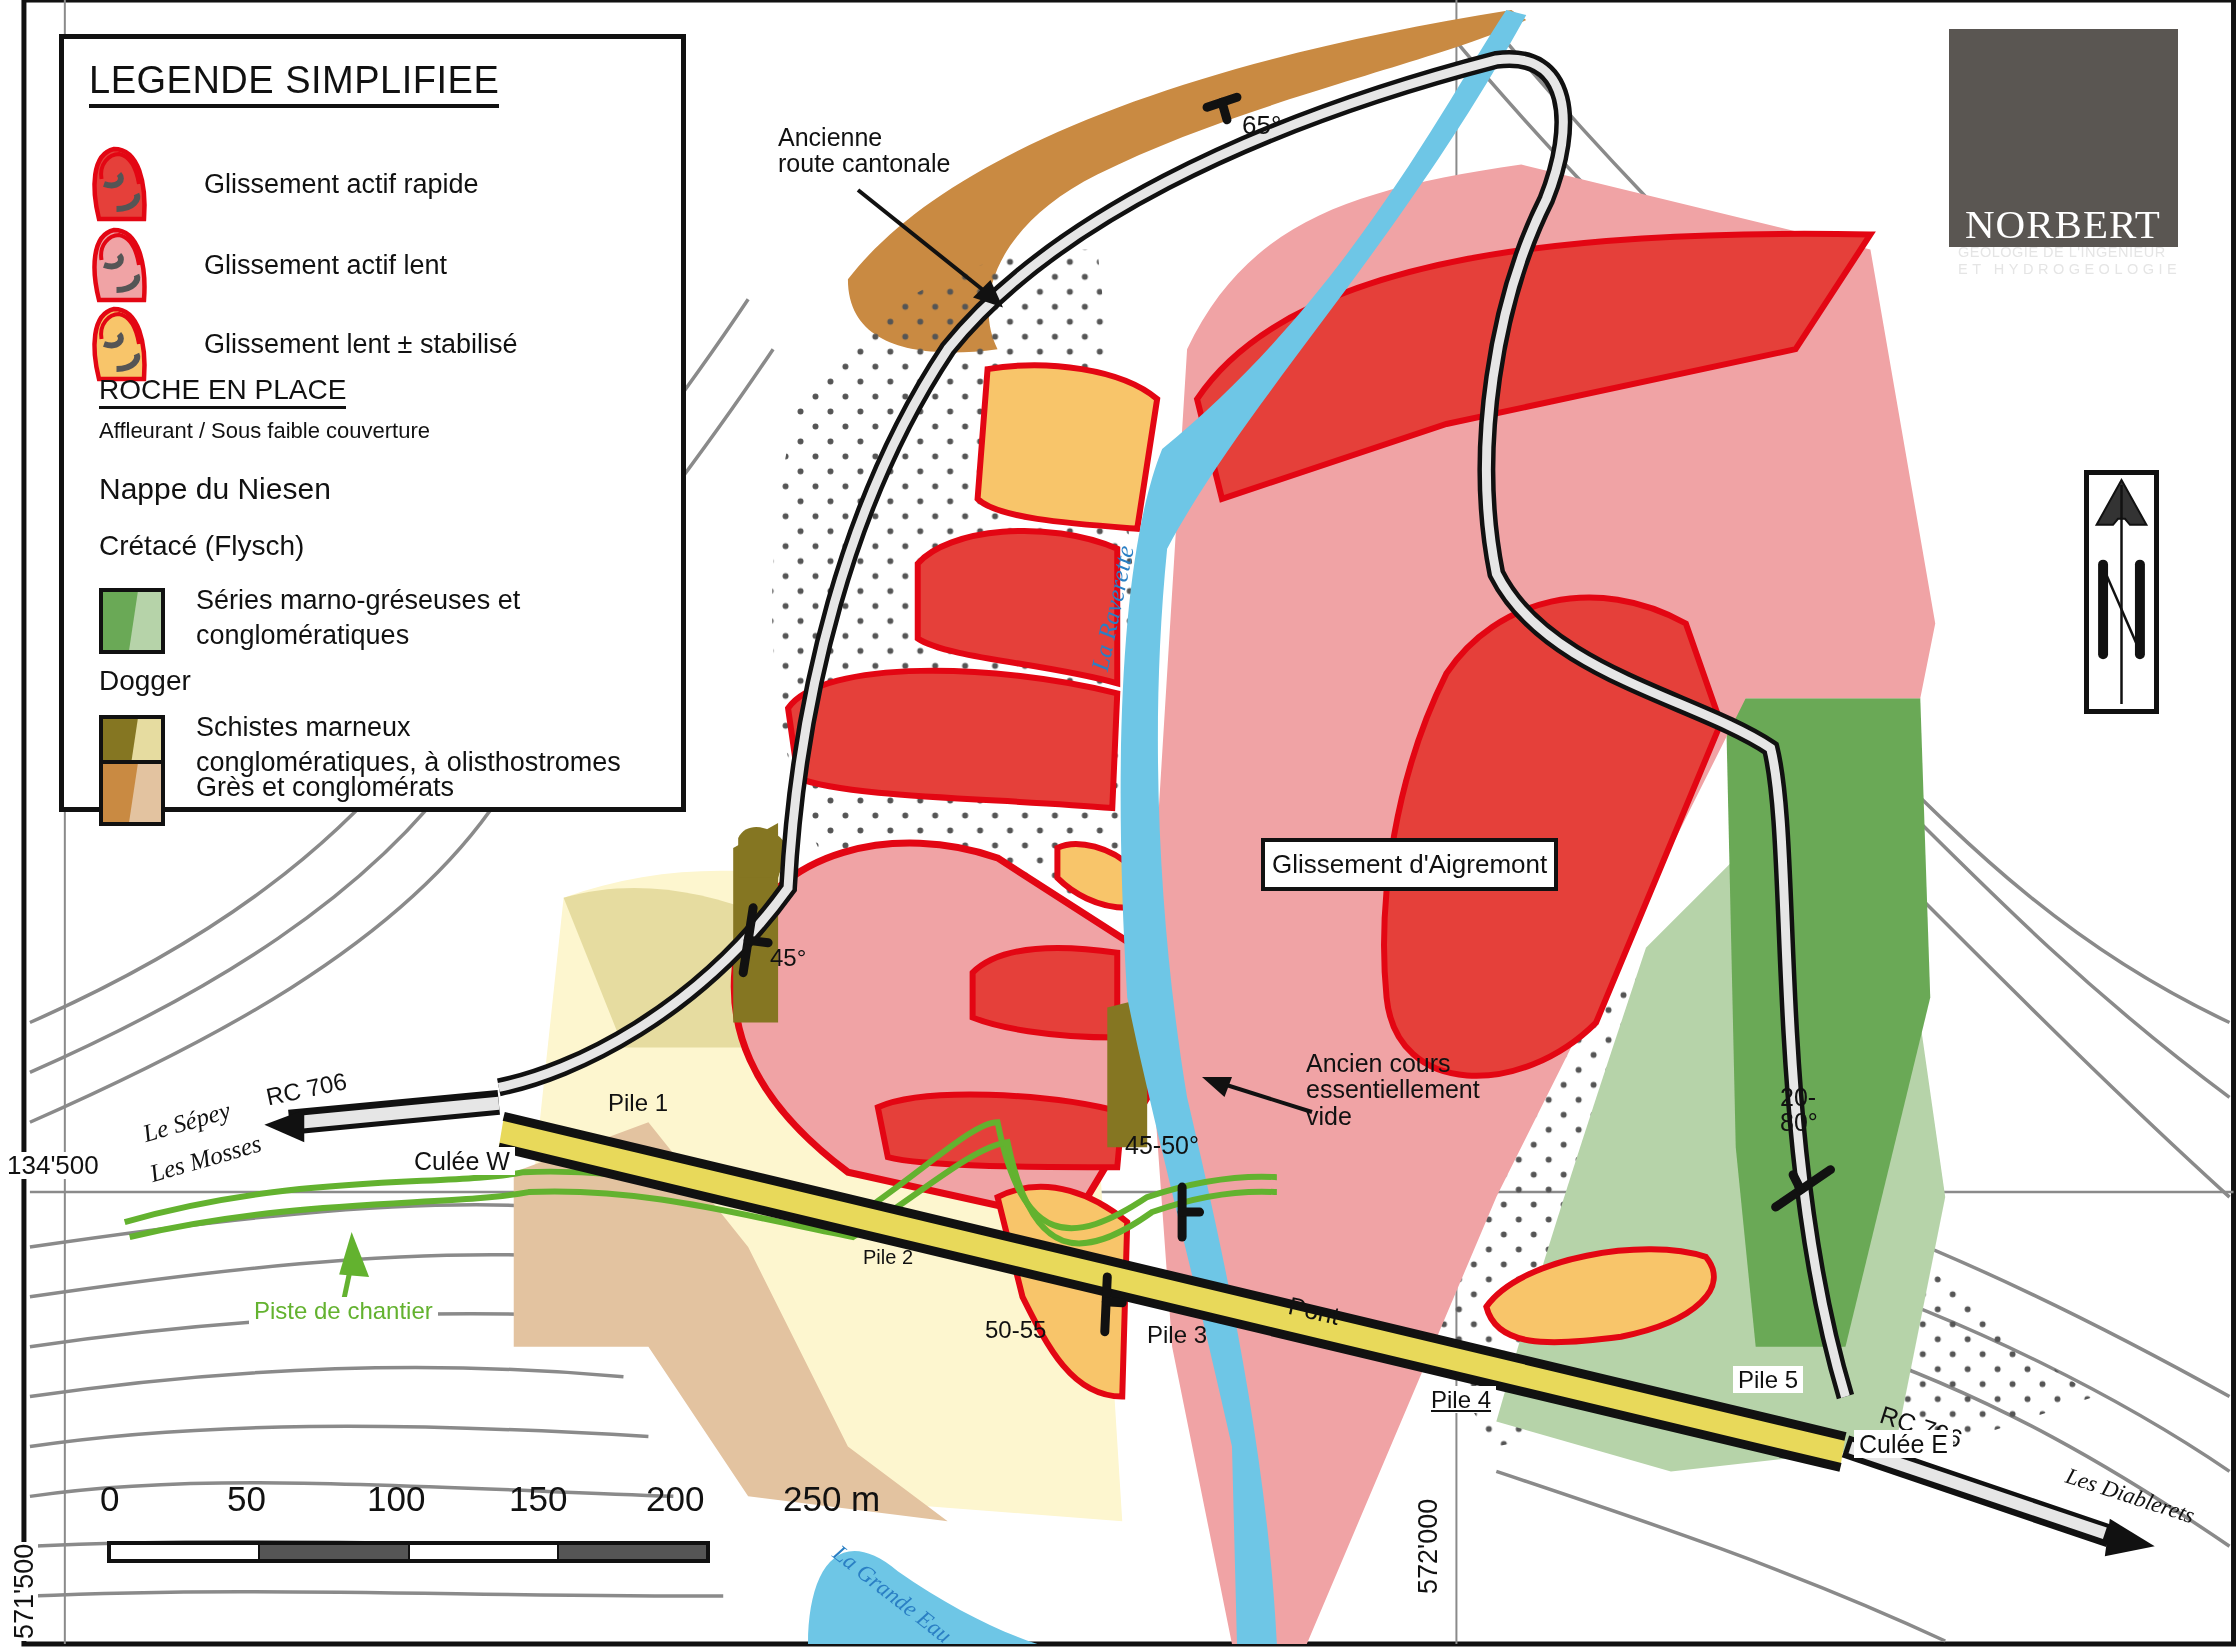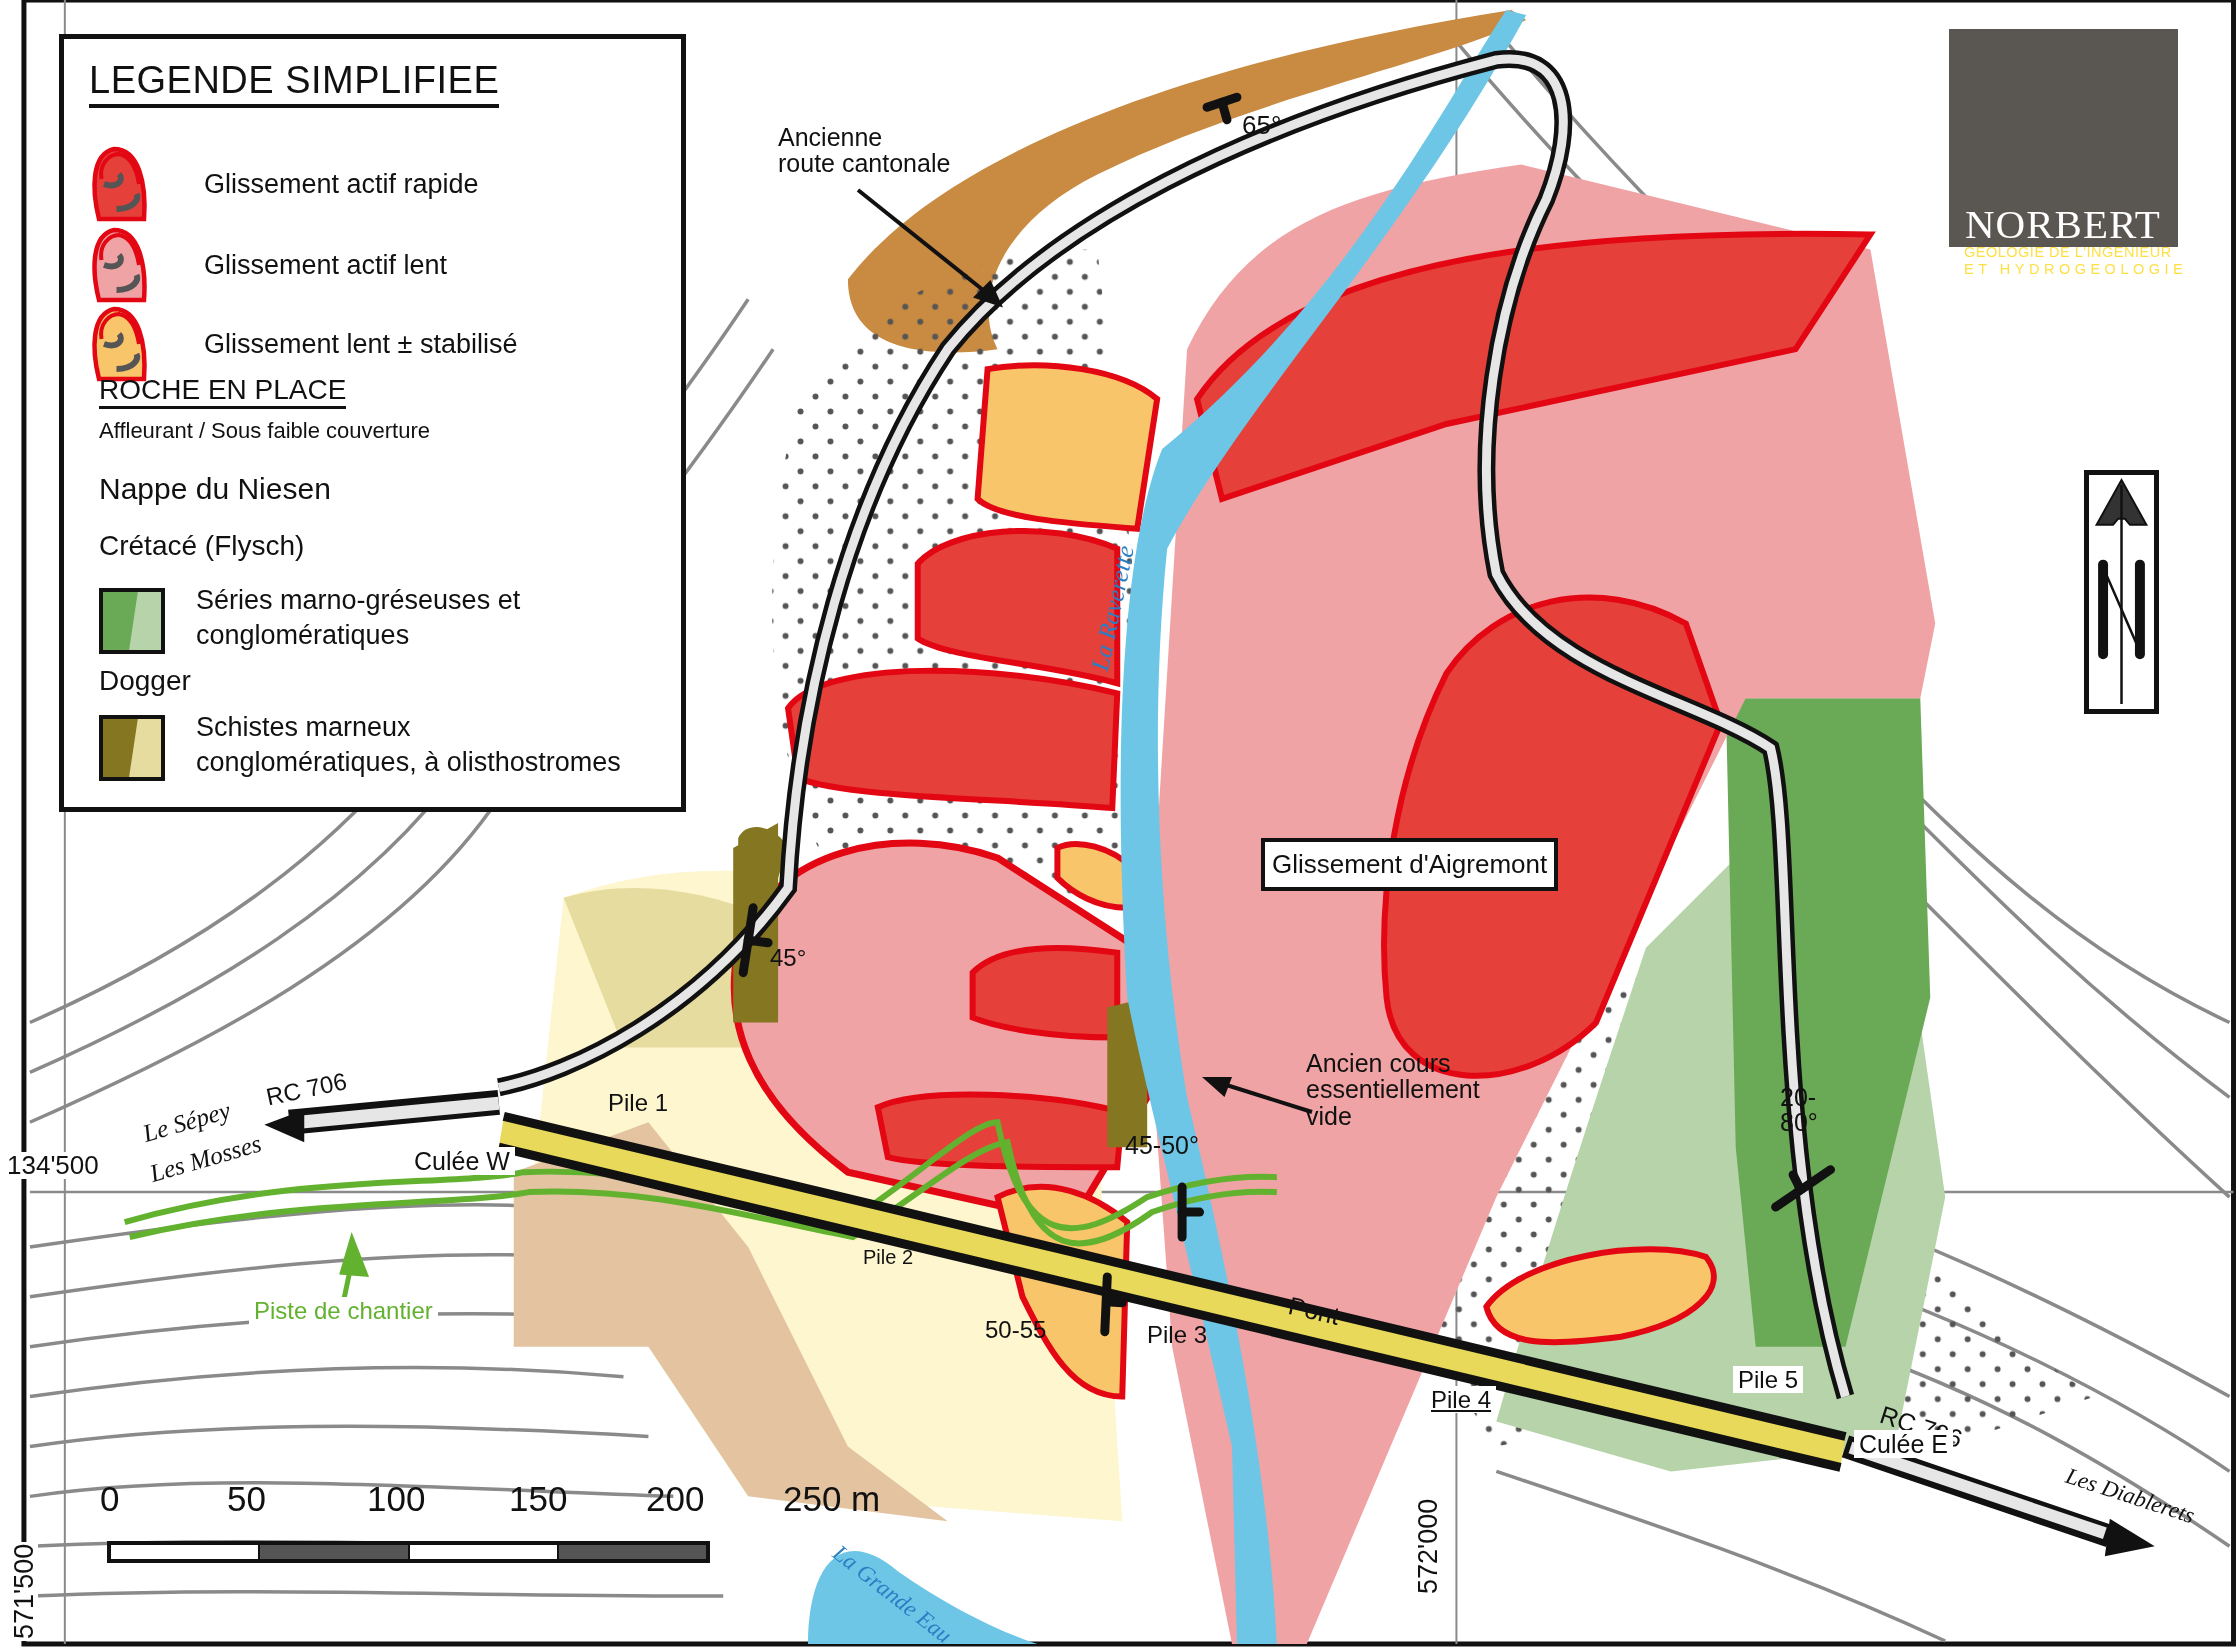--- a/index.html
+++ b/index.html
@@ -23,21 +23,21 @@
   .leg-sub { position: absolute; left: 35px; font-size: 22px; }
   .swatch { width: 66px; height: 66px; border: 4.5px solid #111; box-sizing: border-box; position: relative; overflow: hidden; }
   .swatch .left { position: absolute; left: 0; top: 0; bottom: 0; width: 60%; }
   .swatch .right { position: absolute; right: 0; top: 0; bottom: 0; width: 60%; }
   .swatch-row { position: absolute; left: 35px; display: flex; align-items: flex-start; }
   .swatch-row .txt { font-size: 27px; margin-left: 31px; margin-top: -5px; line-height: 1.28; }
 
   
   .logo { position: absolute; left: 1949px; top: 29px; width: 229px; height: 218px; background: #5a5652; }
   .logo-name { position: absolute; left: 16px; top: 171px; font-family: "Liberation Serif", serif; color: #fff; font-size: 41px; letter-spacing: 1px; }
-  .logo-sub { position: absolute; left: 15px; font-size: 14.5px; color: #fde047; letter-spacing: 0.5px; white-space: nowrap; text-align: right; }
+  .logo-sub { position: absolute; left: 9px; font-size: 14.5px; color: #e5e5e5; letter-spacing: 0.5px; white-space: nowrap; text-align: right; }
 
   
   .north { position: absolute; left: 2084px; top: 470px; width: 75px; height: 244px; border: 5px solid #111; box-sizing: border-box; background: #fff; }
 
   
   .scale-num { position: absolute; font-size: 35px; top: 1479px; }
   .scale-bar { position: absolute; left: 107px; top: 1541px; height: 22px; width: 603px; border: 4.5px solid #111; box-sizing: border-box; display: flex; }
   .scale-bar div { flex: 1; border-right: 2.5px solid #111; }
   .scale-bar div:last-child { border-right: none; }
 </style>
@@ -215,20 +215,29 @@
     <div class="swatch">
       <div class="right" style="background:#e6dca0"></div>
       <div class="left" style="background:#857622; clip-path: polygon(0 0, 100% 0, 75% 100%, 0 100%);"></div>
     </div>
     <div class="txt">
       <div>Schistes marneux</div>
       <div>conglomératiques, à olisthostromes</div>
     </div>
   </div>
 
+  <div class="swatch-row" style="top:748px; top:721px">
+    <div class="swatch">
+      <div class="right" style="background:#e3c3a0"></div>
+      <div class="left" style="background:#c98a42; clip-path: polygon(0 0, 100% 0, 75% 100%, 0 100%);"></div>
+    </div>
+    <div class="txt" style="margin-top:10px">
+      <div>Grès et conglomérats</div>
+    </div>
+  </div>
 </div>
 
 <div class="logo">
   <div class="logo-name">NORBERT</div>
   <div class="logo-sub" style="top:215px">GEOLOGIE DE L'INGENIEUR</div>
   <div class="logo-sub" style="top:232px; letter-spacing:4.5px">ET HYDROGEOLOGIE</div>
 </div>
 
 <div class="north">
   <svg width="65" height="234" viewBox="0 0 130 470">

